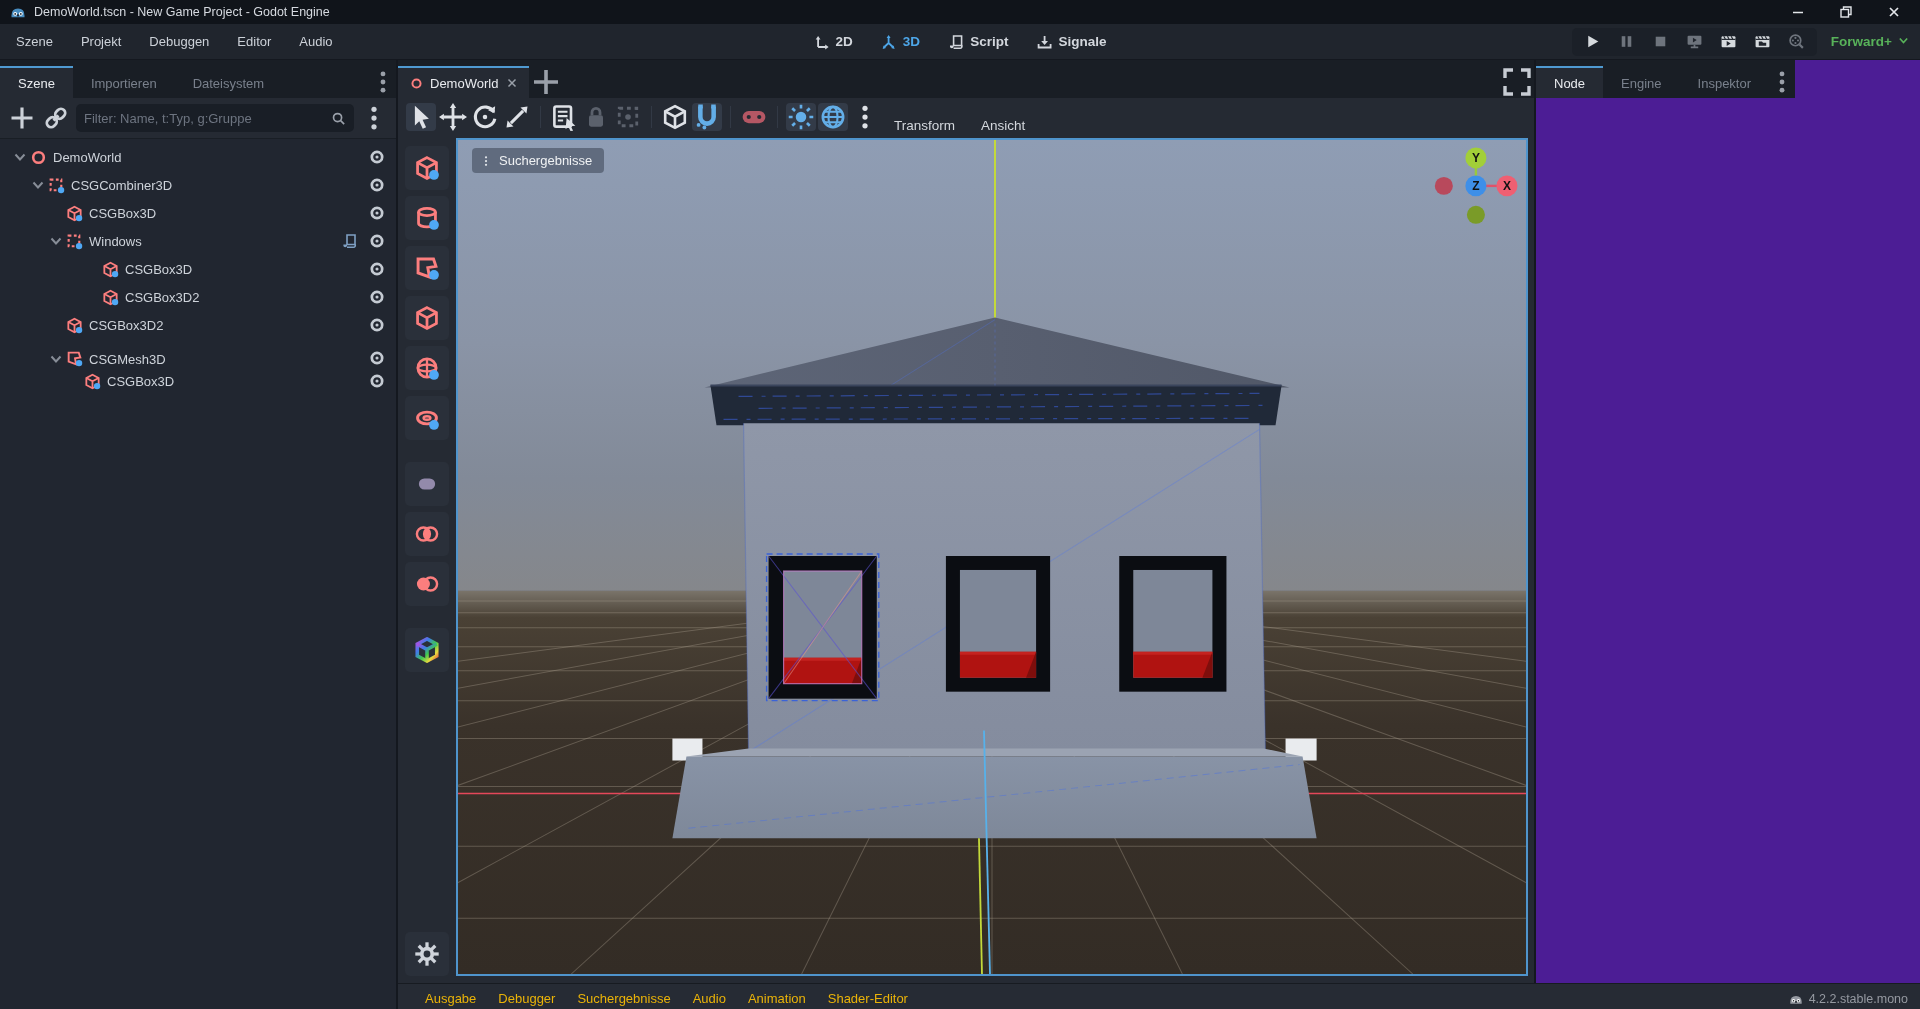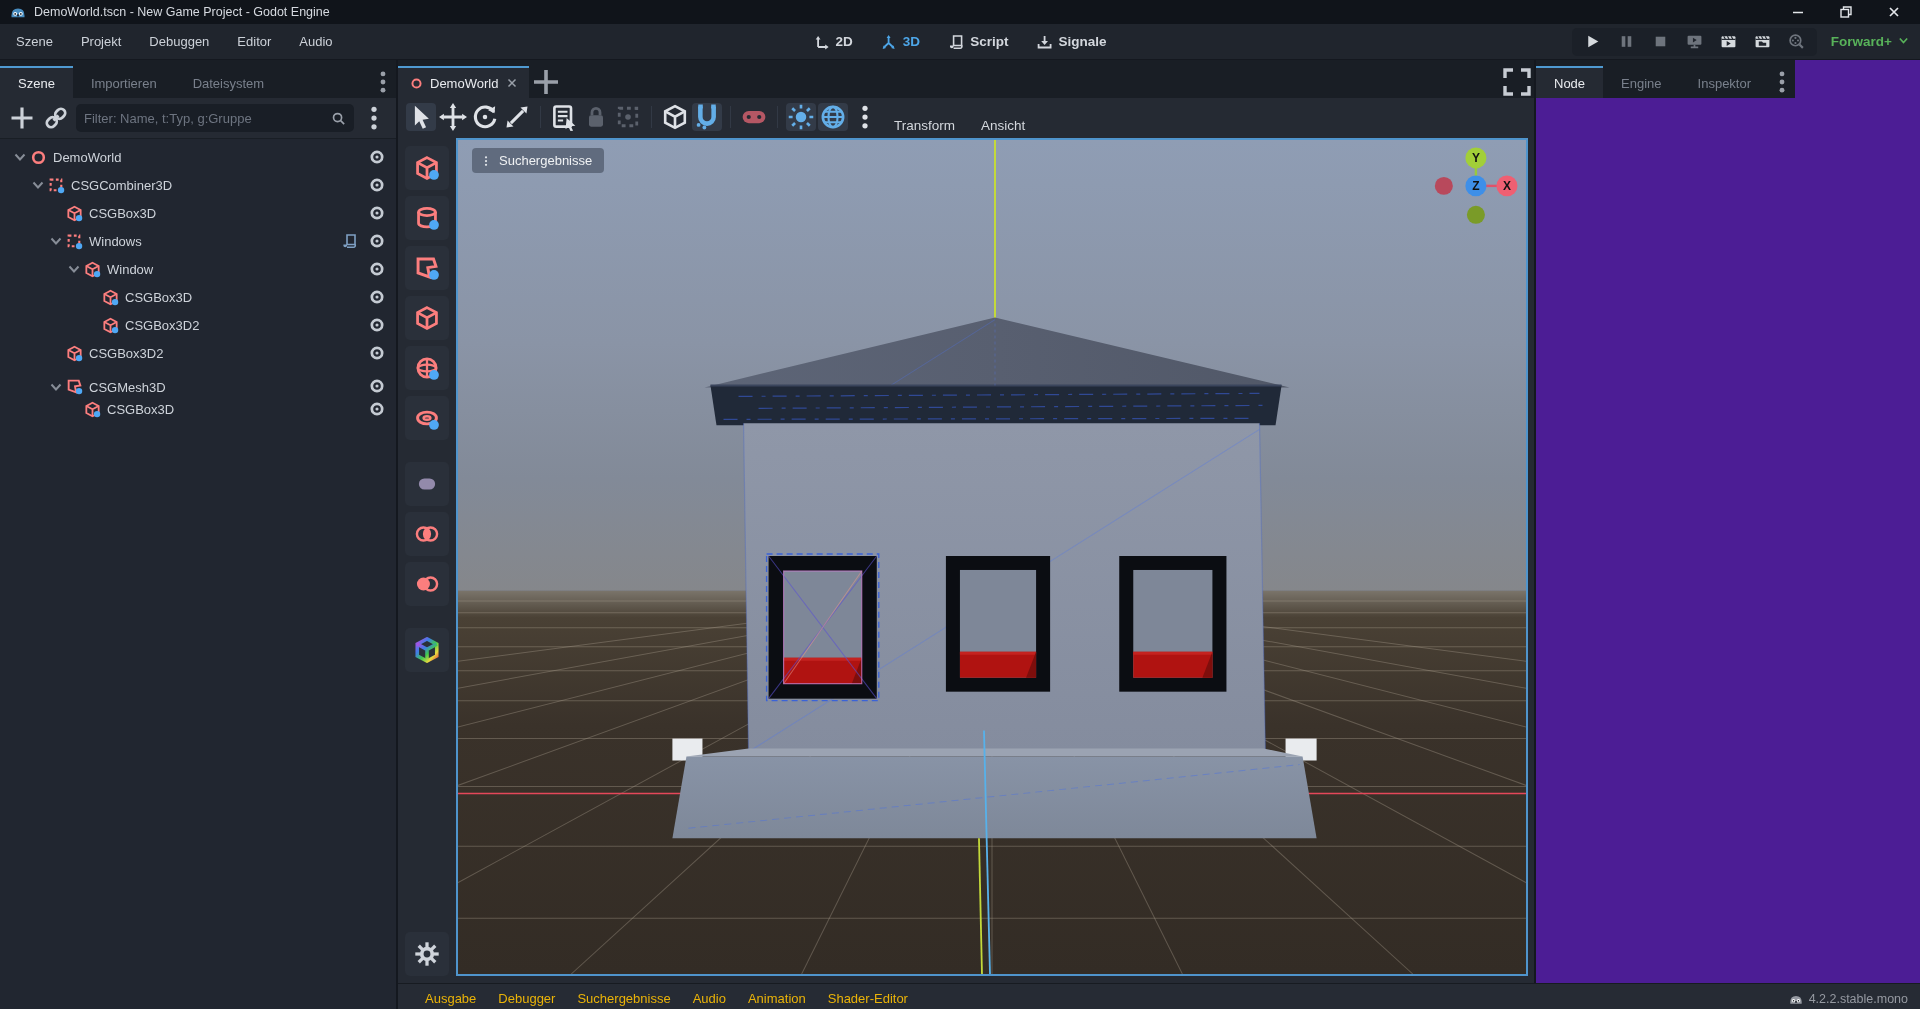--- a/index.html
+++ b/index.html
@@ -369,42 +369,20 @@
           </span>
           <span class="nlabel">Windows</span>
           <span class="spacegrow"></span>
           <span class="badge">
             <svg viewBox="0 0 16 16" width="15" height="15">
               <path d="M5 2h8v9.5H5z" fill="none" stroke="currentColor" stroke-width="1.6"></path>
               <path d="M5 11.5v1A1.8 1.8 0 0 1 3.2 14.3 1.8 1.8 0 0 1 1.4 12.5V11.5h3.6" fill="currentColor"></path>
               <path d="M5 14.3h6.5a1.8 1.8 0 0 0 1.5-2.8" fill="none" stroke="currentColor" stroke-width="1.6"></path>
             </svg>
           </span>
-          <span class="eye">
-            <svg viewBox="0 0 16 16" width="17" height="17">
-              <circle cx="8" cy="8" r="4.6" stroke="currentColor" stroke-width="2.4" fill="none"></circle>
-              <circle cx="8" cy="8" r="1.4" fill="currentColor"></circle>
-            </svg>
-          </span>
-        </div>
-        <div class="trow" style="padding-left: 66px;">
-          <span class="chev">
-            <svg viewBox="0 0 16 16" width="12" height="12">
-              <path d="M3.5 5.5L8 10.5l4.5-5" stroke="currentColor" stroke-width="2" fill="none"></path>
-            </svg>
-          </span>
-          <span class="nicon">
-            <svg viewBox="0 0 16 16" width="17" height="17">
-              <path d="M8 1.6l5.8 3.1v6.6L8 14.4l-5.8-3.1V4.7z" stroke="#fc7e7e" stroke-width="1.7" fill="none"></path>
-              <path d="M2.2 4.7L8 7.8l5.8-3.1M8 7.8v6.6" stroke="#fc7e7e" stroke-width="1.7" fill="none"></path>
-              <circle cx="12.3" cy="12.3" r="3" fill="#4fa8f5"></circle>
-            </svg>
-          </span>
-          <span class="nlabel">Window</span>
-          <span class="spacegrow"></span>
           <span class="eye">
             <svg viewBox="0 0 16 16" width="17" height="17">
               <circle cx="8" cy="8" r="4.6" stroke="currentColor" stroke-width="2.4" fill="none"></circle>
               <circle cx="8" cy="8" r="1.4" fill="currentColor"></circle>
             </svg>
           </span>
         </div>
         <div class="trow" style="padding-left: 84px;">
           <span class="chev"></span>
           <span class="nicon">

